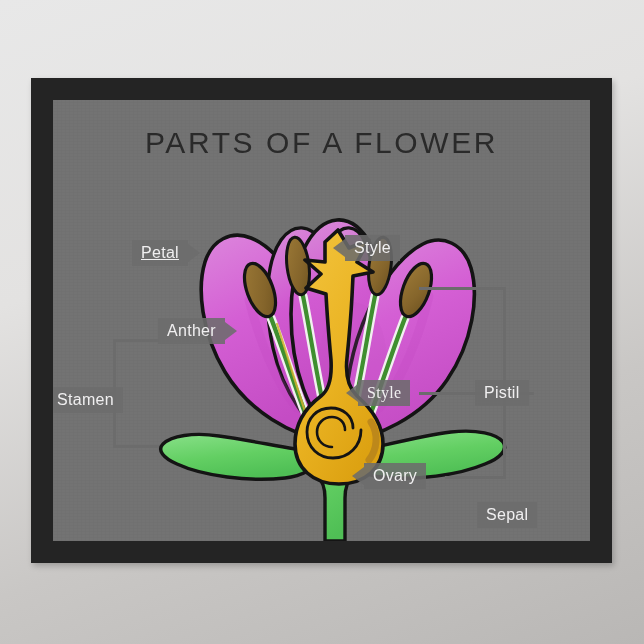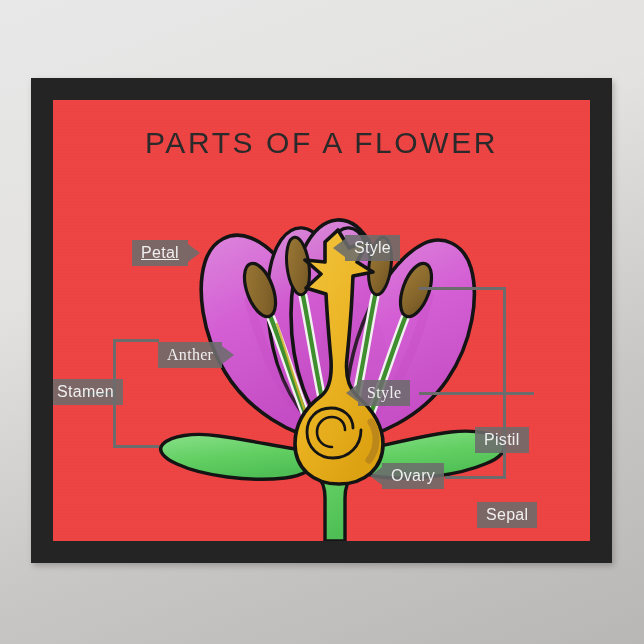--- a/index.html
+++ b/index.html
@@ -23,21 +23,21 @@
     height: 485px;
     background: #242424;
     box-shadow: 2px 3px 6px rgba(0,0,0,0.22);
   }
   #poster-canvas {
     position: absolute;
     left: 22px;
     top: 22px;
     right: 22px;
     bottom: 22px;
-    background: #ef4444;
+    background: #737373;
     overflow: hidden;
   }
   
   #paper-texture {
     position: absolute;
     inset: 0;
     opacity: .55;
     background-image:
       repeating-linear-gradient(0deg, rgba(0,0,0,.025) 0 1px, transparent 1px 3px),
       repeating-linear-gradient(90deg, rgba(0,0,0,.022) 0 1px, transparent 1px 4px);
@@ -227,46 +227,46 @@
     <div class="connector h" style="left:366px; top:187px; width:87px;"></div>
     <div class="connector h" style="left:392px; top:376px; width:61px;"></div>
     <div class="connector h" style="left:450px; top:292px; width:30px;"></div>
     <div class="connector h" style="left:366px; top:292px; width:115px;"></div>
 
     <div class="label-box" style="left:79px; top:140px;text-decoration:underline;">
       <span>Petal</span>
       <span class="pointer-r" style="left:100%; top:4px;"></span>
     </div>
 
-    <div class="label-box" style="left:105px; top:242px;font-family:Liberation Serif, serif;">
+    <div class="label-box" style="left:105px; top:218px;">
       <span>Anther</span>
       <span class="pointer-r" style="left:100%; top:4px;"></span>
     </div>
 
-    <div class="label-box" style="left:-10px; top:279px; padding-left:14px;">
+    <div class="label-box" style="left:-10px; top:287px; padding-left:14px;">
       <span>Stamen</span>
     </div>
 
 
     <div class="label-box" style="left:292px; top:135px;">
       <span>Style</span>
       <span class="pointer-r" style="left:-12px; top:4px; transform:scaleX(-1);"></span>
     </div>
 
     <div class="label-box" style="left:305px; top:280px;font-family:Liberation Serif, serif;">
       <span>Style</span>
       <span class="pointer-r" style="left:-12px; top:4px; transform:scaleX(-1);"></span>
     </div>
 
-    <div class="label-box" style="left:329px; top:363px;">
+    <div class="label-box" style="left:311px; top:363px;">
       <span>Ovary</span>
       <span class="pointer-r" style="left:-12px; top:4px; transform:scaleX(-1);"></span>
     </div>
 
-    <div class="label-box" style="left:422px; top:280px;margin-top:47px;">
+    <div class="label-box" style="left:422px; top:280px;">
       <span>Pistil</span>
     </div>
 
     <div class="label-box" style="left:424px; top:402px;">
       <span>Sepal</span>
     </div>
 
   </div>
 </div>
 

